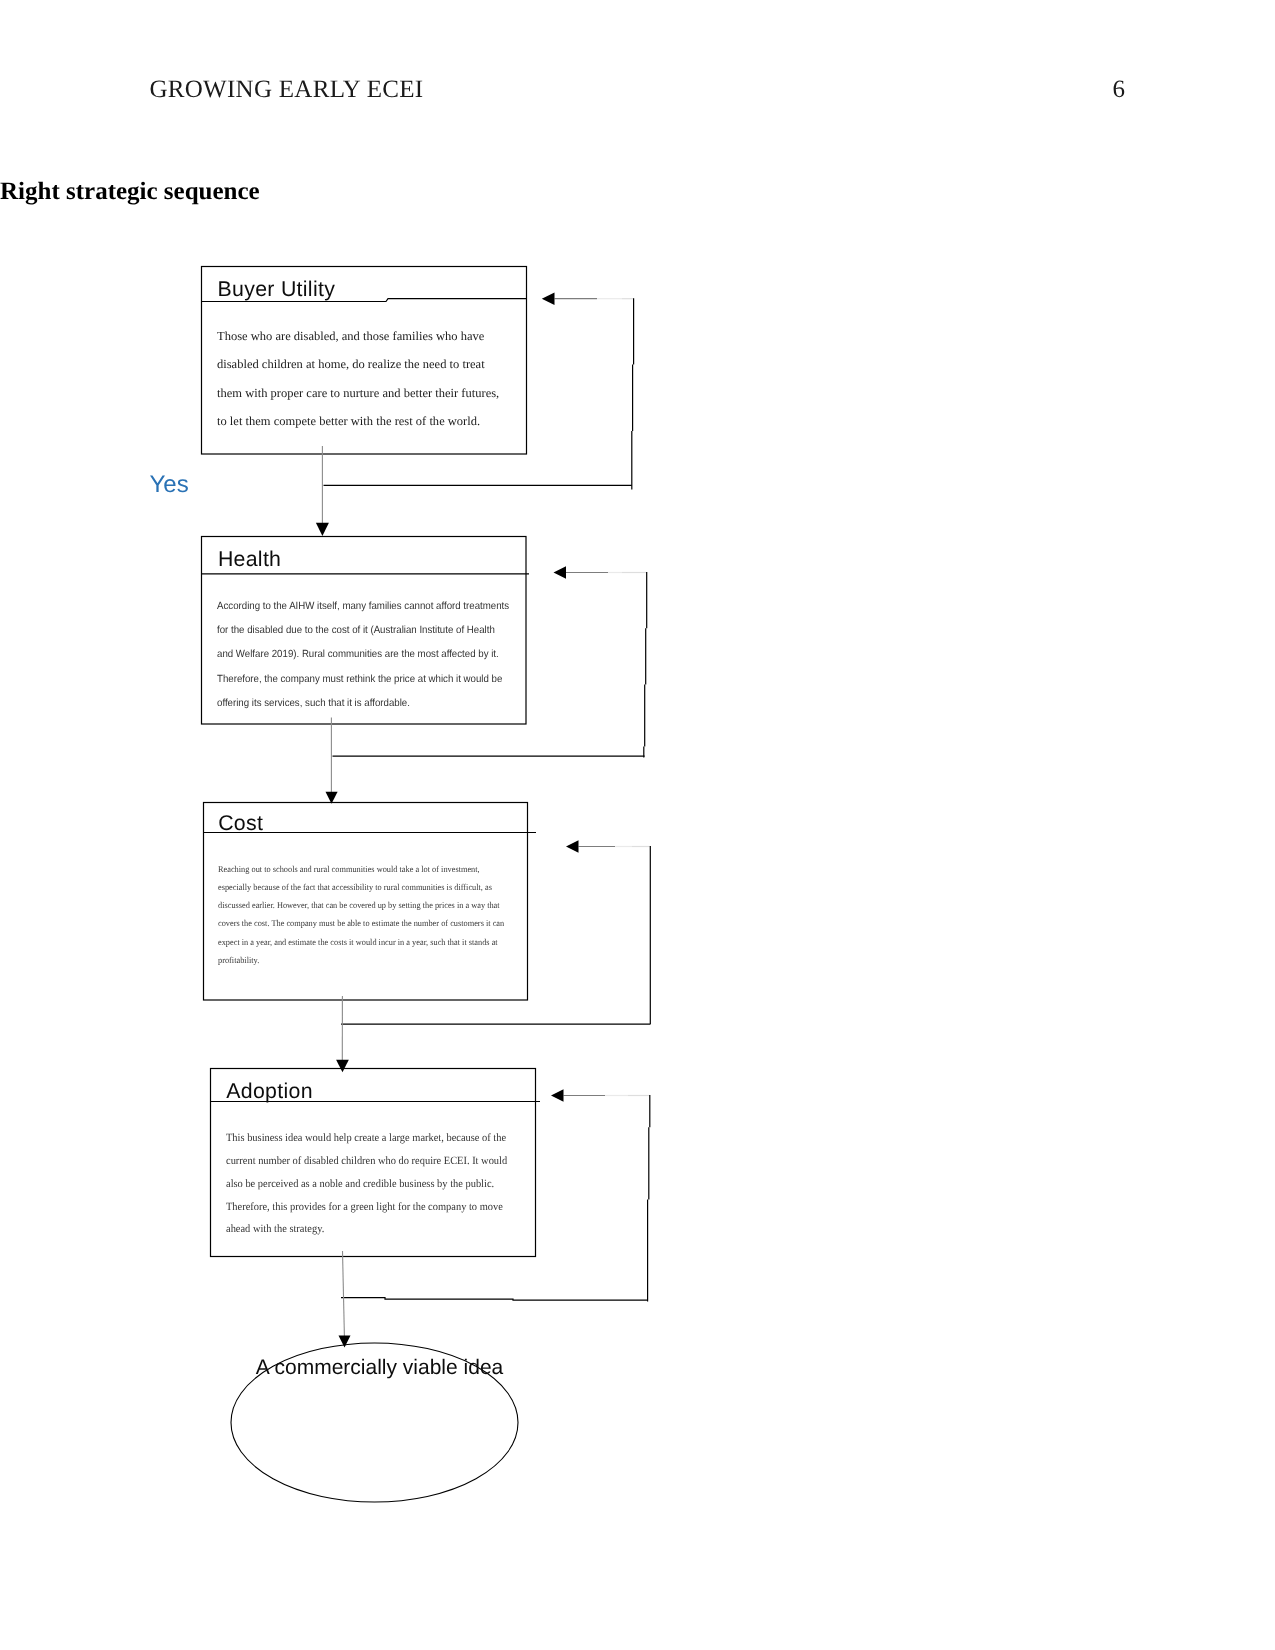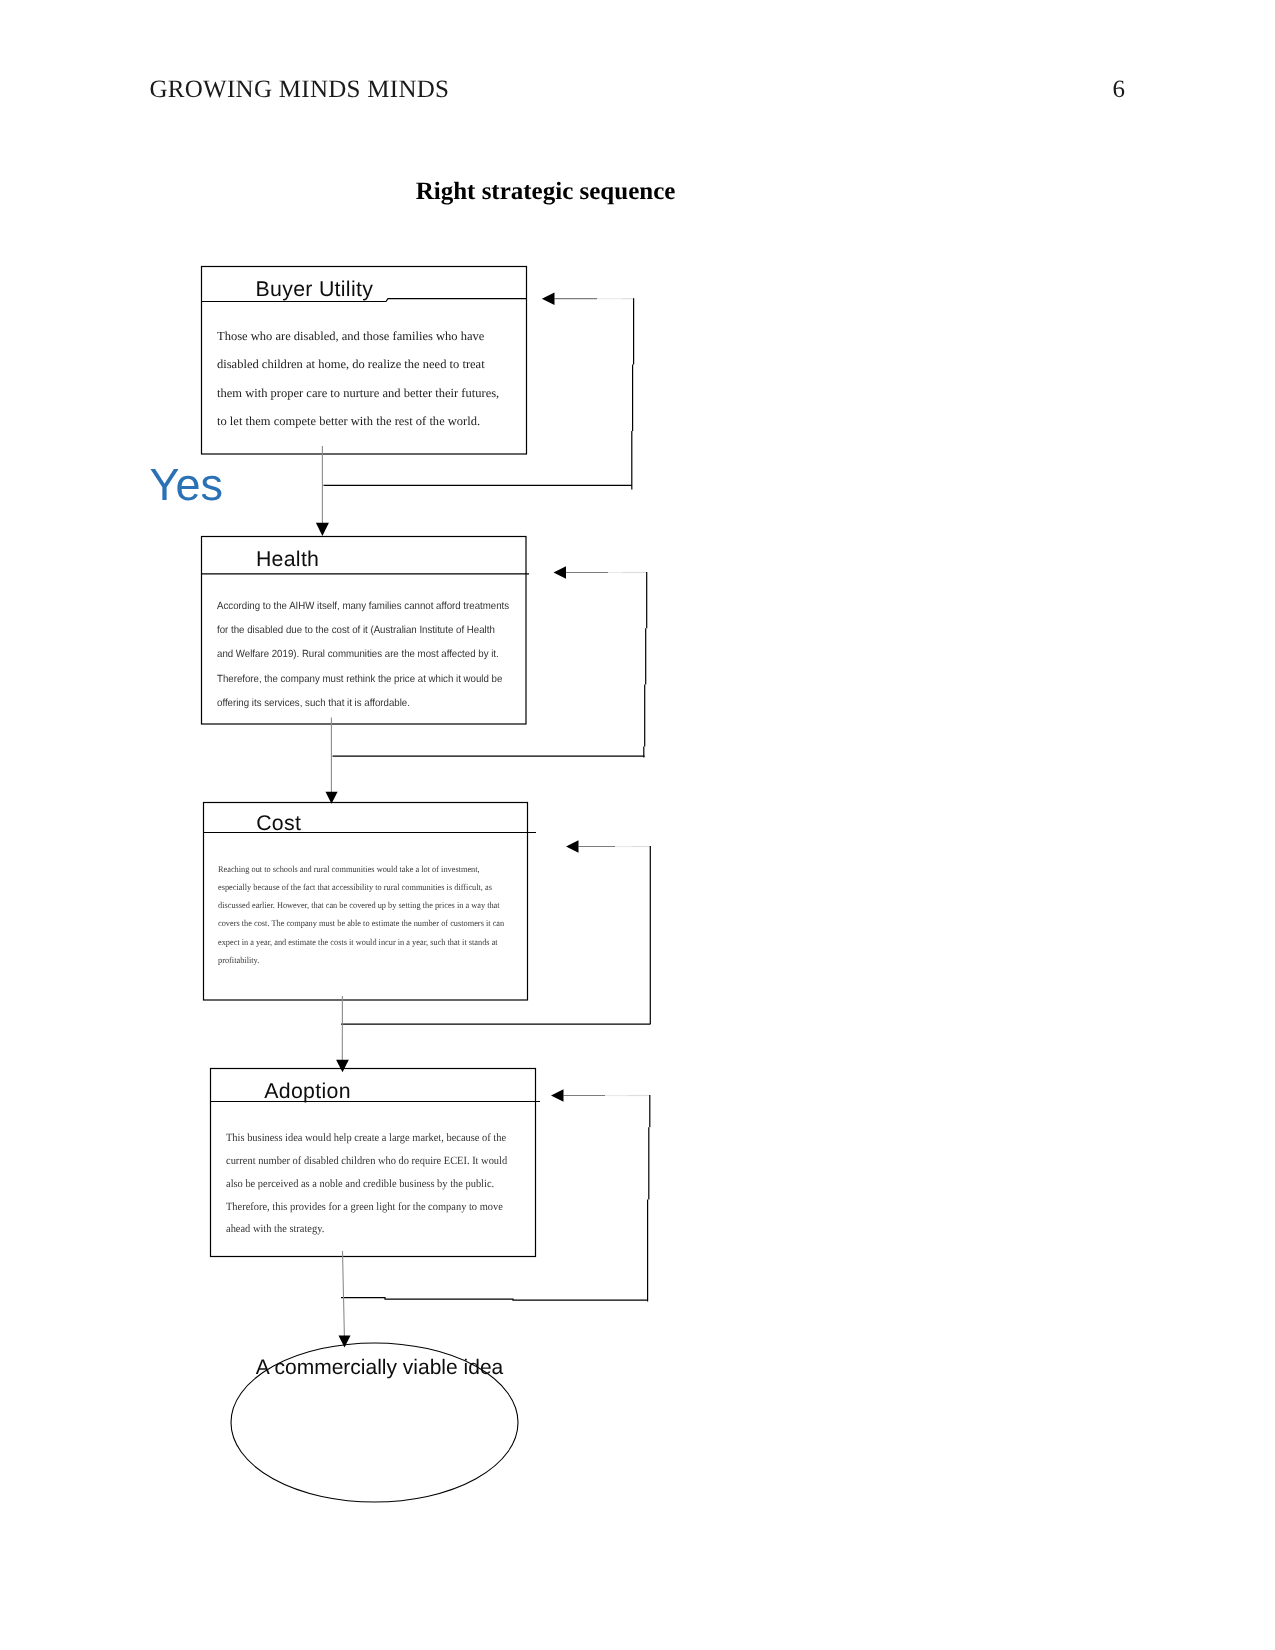--- a/index.html
+++ b/index.html
@@ -7,43 +7,43 @@
   body{width:1275px;height:1650px;position:relative;overflow:hidden;
        font-family:"Liberation Serif",serif;color:#000;
        -webkit-font-smoothing:antialiased;-moz-osx-font-smoothing:grayscale;
        text-rendering:geometricPrecision;}
   .page{position:absolute;left:0;top:0;width:1275px;height:1650px;
         transform:translateZ(0);}
 
   #hdr-title{position:absolute;left:149.5px;top:75.5px;font-size:25px;line-height:28px;
              font-family:"Liberation Serif",serif;color:#1a1a1a;white-space:nowrap;letter-spacing:0.28px;}
   #hdr-page{position:absolute;left:1112.5px;top:75.5px;font-size:25px;line-height:28px;color:#1a1a1a;}
-  #doc-title{position:absolute;left:0;top:177.5px;width:1091px;text-align:center;
+  #doc-title{position:absolute;left:0;top:177.5px;width:1091px;text-align:left;
              font-size:25px;line-height:28px;font-weight:bold;color:#000;}
 
   svg#diagram{position:absolute;left:0;top:0;width:1275px;height:1650px;overflow:visible;}
 
   .boxtitle{position:absolute;font-family:"Liberation Sans",sans-serif;font-size:21.3px;
-            line-height:24px;color:#0d0d0d;white-space:nowrap;letter-spacing:0.3px;margin-left:38px;}
-  .yes{position:absolute;font-family:"Liberation Sans",sans-serif;font-size:45px;
+            line-height:24px;color:#0d0d0d;white-space:nowrap;letter-spacing:0.3px;}
+  .yes{position:absolute;font-family:"Liberation Sans",sans-serif;font-size:24px;
        line-height:40px;color:#2a72b5;white-space:nowrap;}
   .ovaltext{position:absolute;font-family:"Liberation Sans",sans-serif;font-size:21px;
             line-height:24px;color:#0d0d0d;white-space:nowrap;}
 
   .bodytext{position:absolute;color:#1c1c1c;transform-origin:0 0;}
   .bodytext p{margin:0;padding:0;}
   .serifbody{font-family:"Liberation Serif",serif;}
   .sansbody{font-family:"Liberation Sans",sans-serif;}
 </style>
 </head>
 <body>
 
 <div class="page">
 
-  <div id="hdr-title">GROWING MINDS MINDS</div>
+  <div id="hdr-title">GROWING EARLY ECEI</div>
   <div id="hdr-page">6</div>
   <div id="doc-title">Right strategic sequence</div>
 
   <svg id="diagram" viewBox="0 0 1275 1650">
 
     <g fill="none" stroke="#000" stroke-width="1.2">
 
       <rect x="201.5" y="266.5" width="325" height="187.5"></rect>
 
       <rect x="201.5" y="536.5" width="324.5" height="187.5"></rect>

